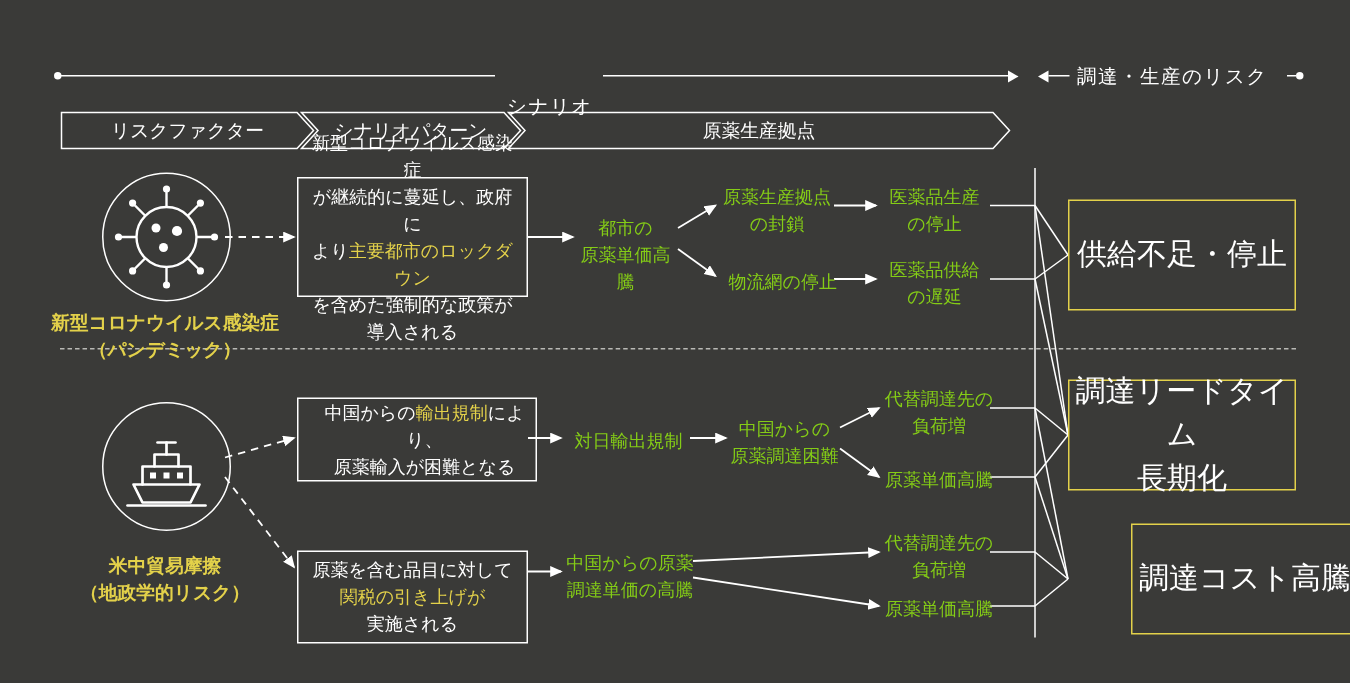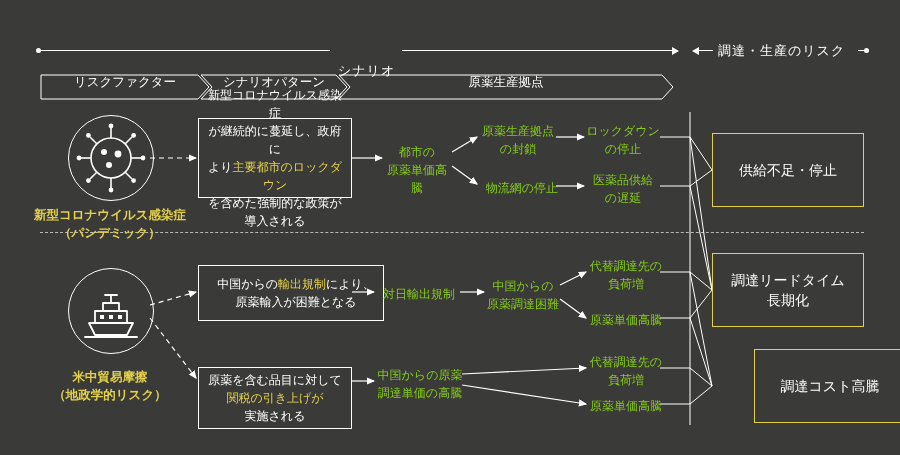--- a/index.html
+++ b/index.html
@@ -55,21 +55,21 @@
     border-right: 7px solid #ffffff;
   }
 
   
   .chev {
     position: absolute;
     height: 26px;
     color: #fff;
     font-size: 12.5px;
     display: flex;
-    align-items: flex-start;
+    align-items: center;
     justify-content: center;
     box-sizing: border-box;
   }
   .chev span { position: relative; z-index: 2; white-space: nowrap; }
   .chev svg { position: absolute; left: 0; top: 0; }
 
   
   .hdash {
     position: absolute;
     height: 0;
@@ -91,21 +91,21 @@
   }
   .box .t { white-space: pre-line; }
   .yellow-box {
     position: absolute;
     border: 1px solid #e3d14a;
     box-sizing: border-box;
     display: flex;
     align-items: center;
     justify-content: center;
     text-align: center;
-    font-size: 14px;
+    font-size: 20px;
     line-height: 1.45;
     color: #ffffff;
   }
   .plain {
     position: absolute;
     text-align: center;
     font-size: 12px;
     line-height: 1.5;
     color: #84cc16;
     white-space: pre-line;
@@ -258,21 +258,21 @@
     <span class="t">新型コロナウイルス感染症<br>が継続的に蔓延し、政府に<br>より<span class="hl">主要都市のロックダウン</span><br>を含めた強制的な政策が<br>導入される</span>
   </div>
 
   <div class="plain" style="left:382px; top:143px; width:70px;">都市の
 原薬単価高騰</div>
 
   <div class="plain" style="left:478px; top:122px; width:80px;">原薬生産拠点
 の封鎖</div>
   <div class="plain" style="left:478px; top:179px; width:80px;text-align:right;">物流網の停止</div>
 
-  <div class="plain" style="left:584px; top:122px; width:78px;">ロックダウン
+  <div class="plain" style="left:584px; top:122px; width:78px;">医薬品生産
 の停止</div>
   <div class="plain" style="left:584px; top:171px; width:78px;">医薬品供給
 の遅延</div>
 
   <div class="iconwrap" style="left:68px; top:268px;">
     <svg width="84" height="84" viewBox="0 0 84 84">
       <g stroke="#ffffff" stroke-width="1.8" fill="none" stroke-linecap="round" stroke-linejoin="round">
         <path d="M20 54 h44 l-6 12 H26 Z"></path>
         <path d="M26 54 v-12 h32 v12"></path>
         <path d="M34 42 v-8 h16 v8"></path>
@@ -283,21 +283,21 @@
       <g fill="#ffffff">
         <rect x="31" y="46" width="4" height="4"></rect>
           <rect x="40" y="46" width="4" height="4"></rect>
           <rect x="49" y="46" width="4" height="4"></rect>
       </g>
     </svg>
   </div>
   <div class="cat-label" style="left:28px; top:368px; width:164px;">米中貿易摩擦
 （地政学的リスク）</div>
 
-  <div class="box" style="left:198px; top:265px; width:186px; height:56px;padding-left:16px;">
+  <div class="box" style="left:198px; top:265px; width:160px; height:56px;padding-left:16px;">
     <span class="t">中国からの<span class="hl">輸出規制</span>により、<br>原薬輸入が困難となる</span>
   </div>
 
   <div class="plain" style="left:374px; top:285px; width:90px;">対日輸出規制</div>
   <div class="plain" style="left:482px; top:277px; width:82px;">中国からの
 原薬調達困難</div>
   <div class="plain" style="left:586px; top:257px; width:80px;">代替調達先の
 負荷増</div>
   <div class="plain" style="left:586px; top:311px; width:80px;">原薬単価高騰</div>
 

